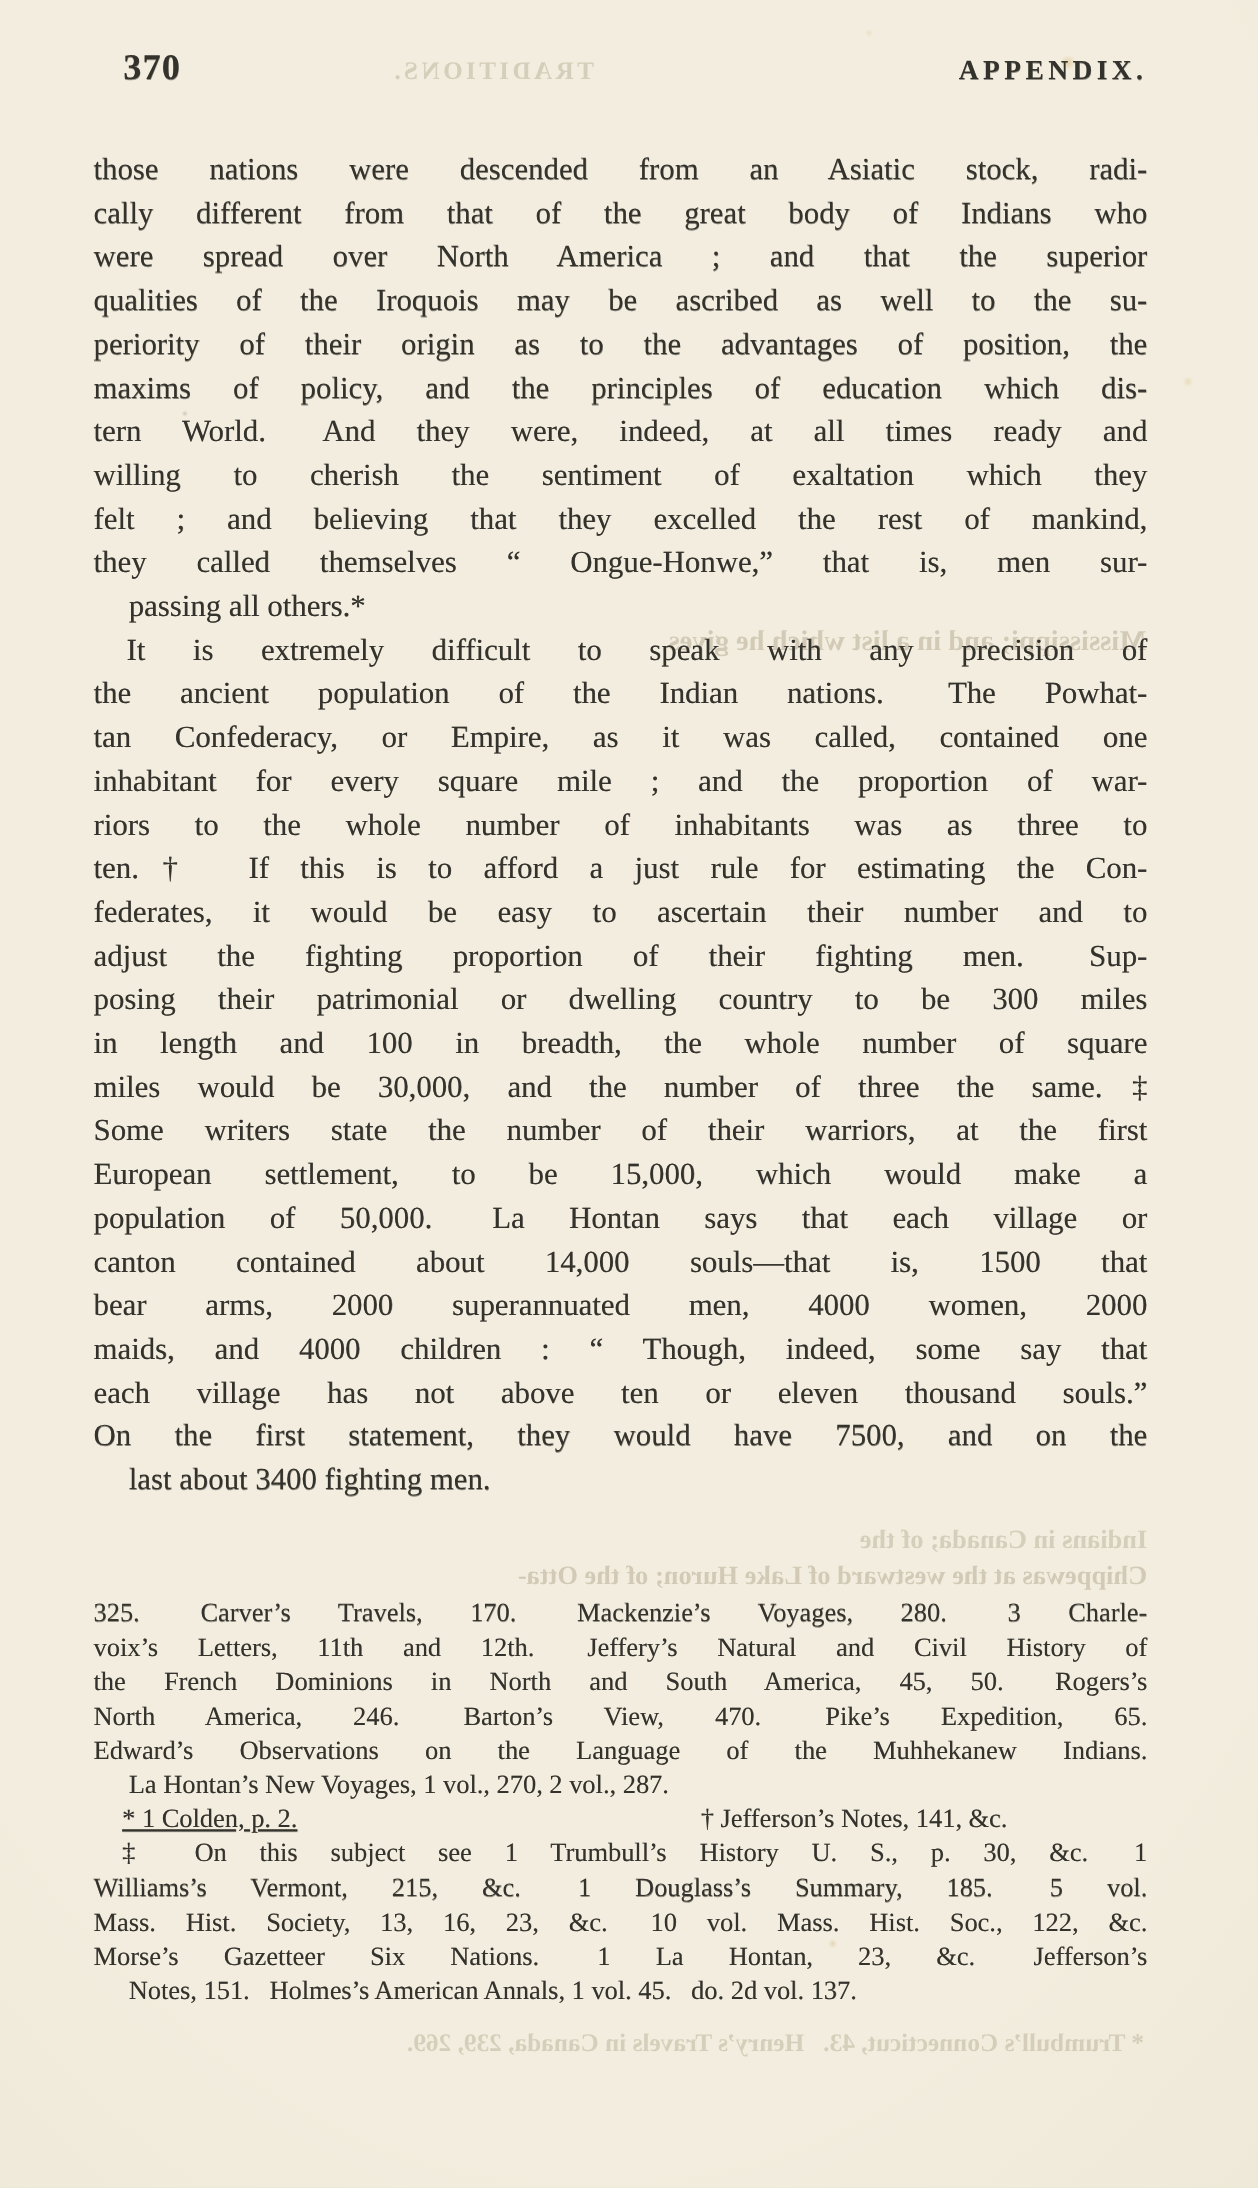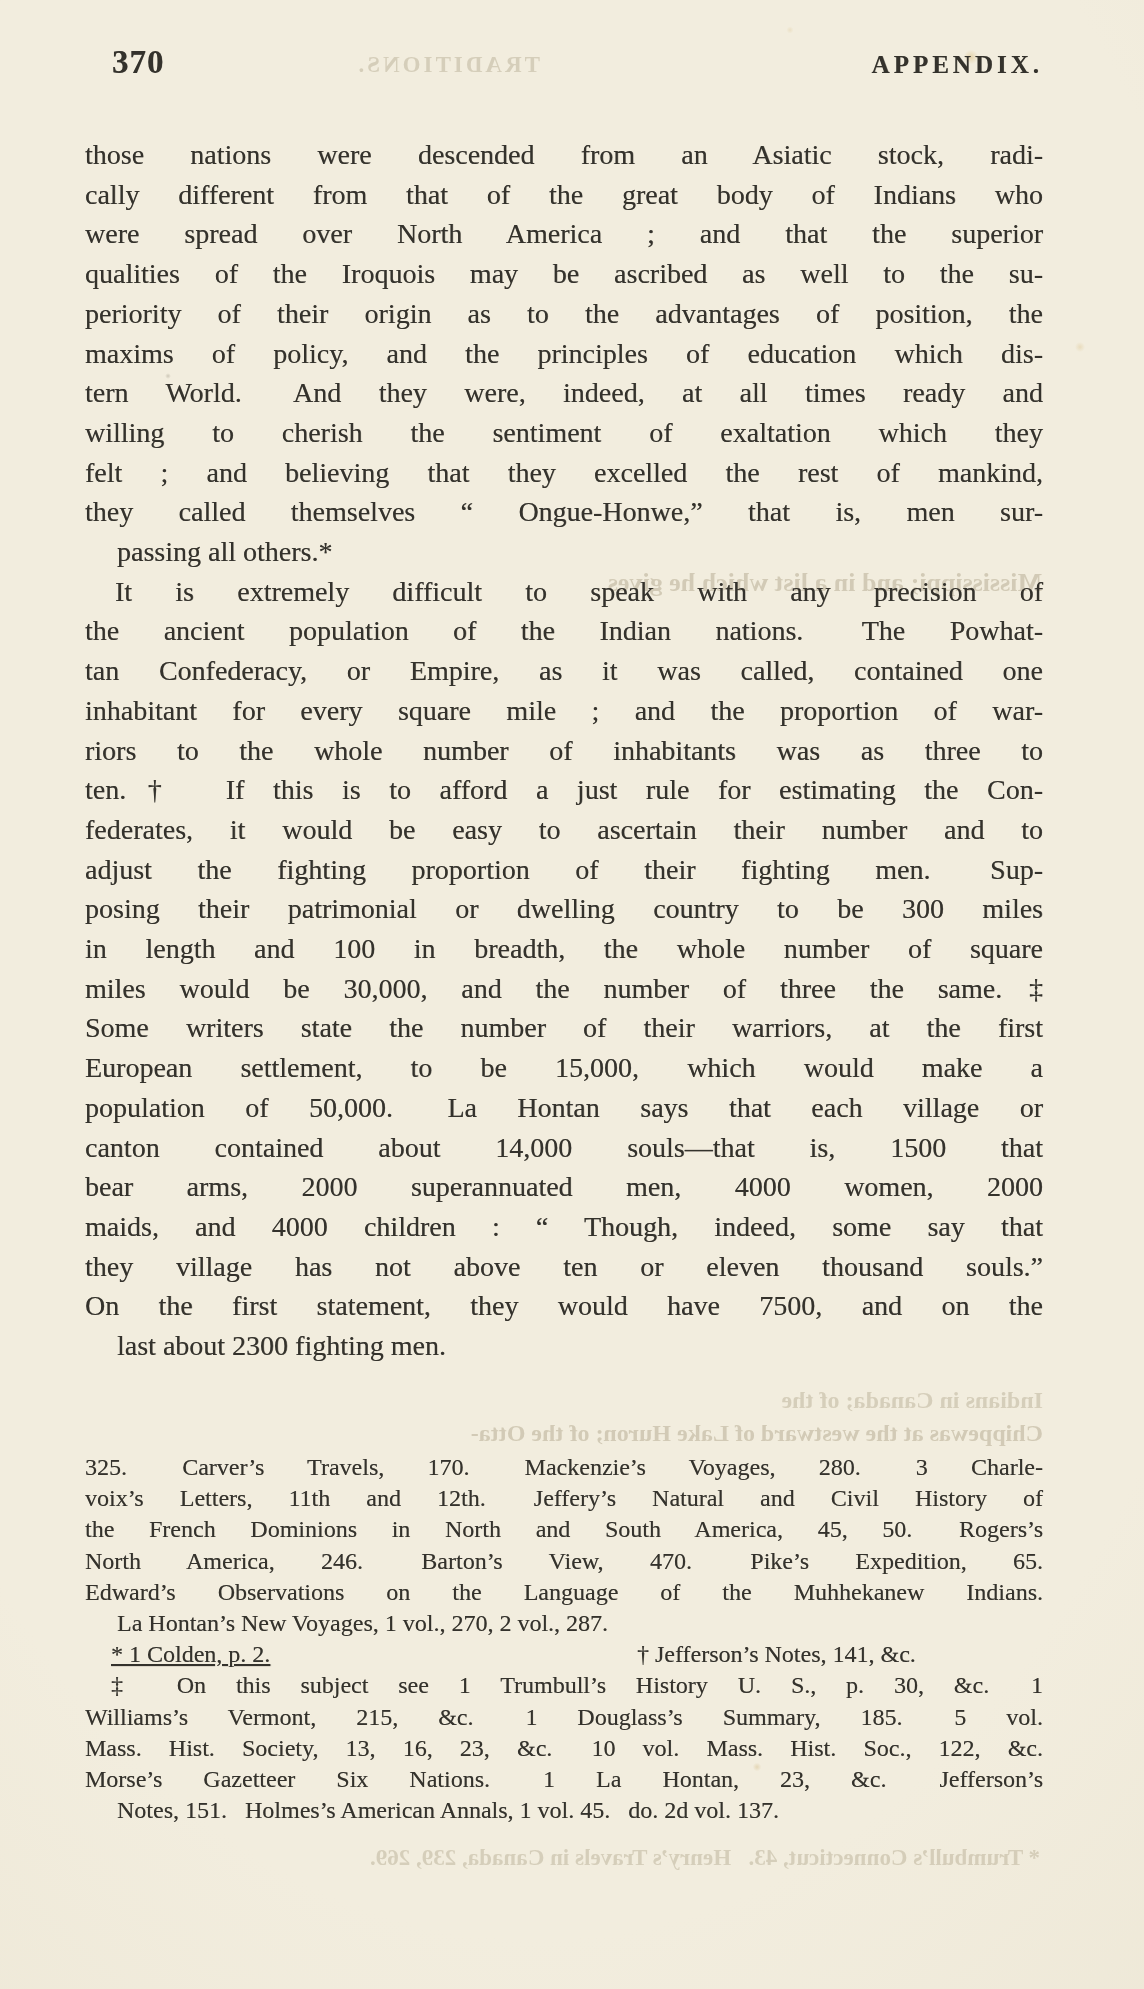--- a/index.html
+++ b/index.html
@@ -144,23 +144,23 @@
       <div class="line">adjust the fighting proportion of their fighting men.  Sup-</div>
       <div class="line">posing their patrimonial or dwelling country to be 300 miles</div>
       <div class="line">in length and 100 in breadth, the whole number of square</div>
       <div class="line">miles would be 30,000, and the number of three the same.‡</div>
       <div class="line">Some writers state the number of their warriors, at the first</div>
       <div class="line">European settlement, to be 15,000, which would make a</div>
       <div class="line">population of 50,000.  La Hontan says that each village or</div>
       <div class="line">canton contained about 14,000 souls—that is, 1500 that</div>
       <div class="line">bear arms, 2000 superannuated men, 4000 women, 2000</div>
       <div class="line">maids, and 4000 children : “ Though, indeed, some say that</div>
-      <div class="line">they village has not above ten or eleven thousand souls.”</div>
+      <div class="line">each village has not above ten or eleven thousand souls.”</div>
       <div class="line">On the first statement, they would have 7500, and on the</div>
-      <div class="line end">last about 2300 fighting men.</div>
+      <div class="line end">last about 3400 fighting men.</div>
     </div>
 
   </div>
 
   <div class="footnotes">
 
     <div>
       <div class="line">325.  Carver’s Travels, 170.  Mackenzie’s Voyages, 280.  3 Charle-</div>
       <div class="line">voix’s Letters, 11th and 12th.  Jeffery’s Natural and Civil History of</div>
       <div class="line">the French Dominions in North and South America, 45, 50.  Rogers’s</div>

